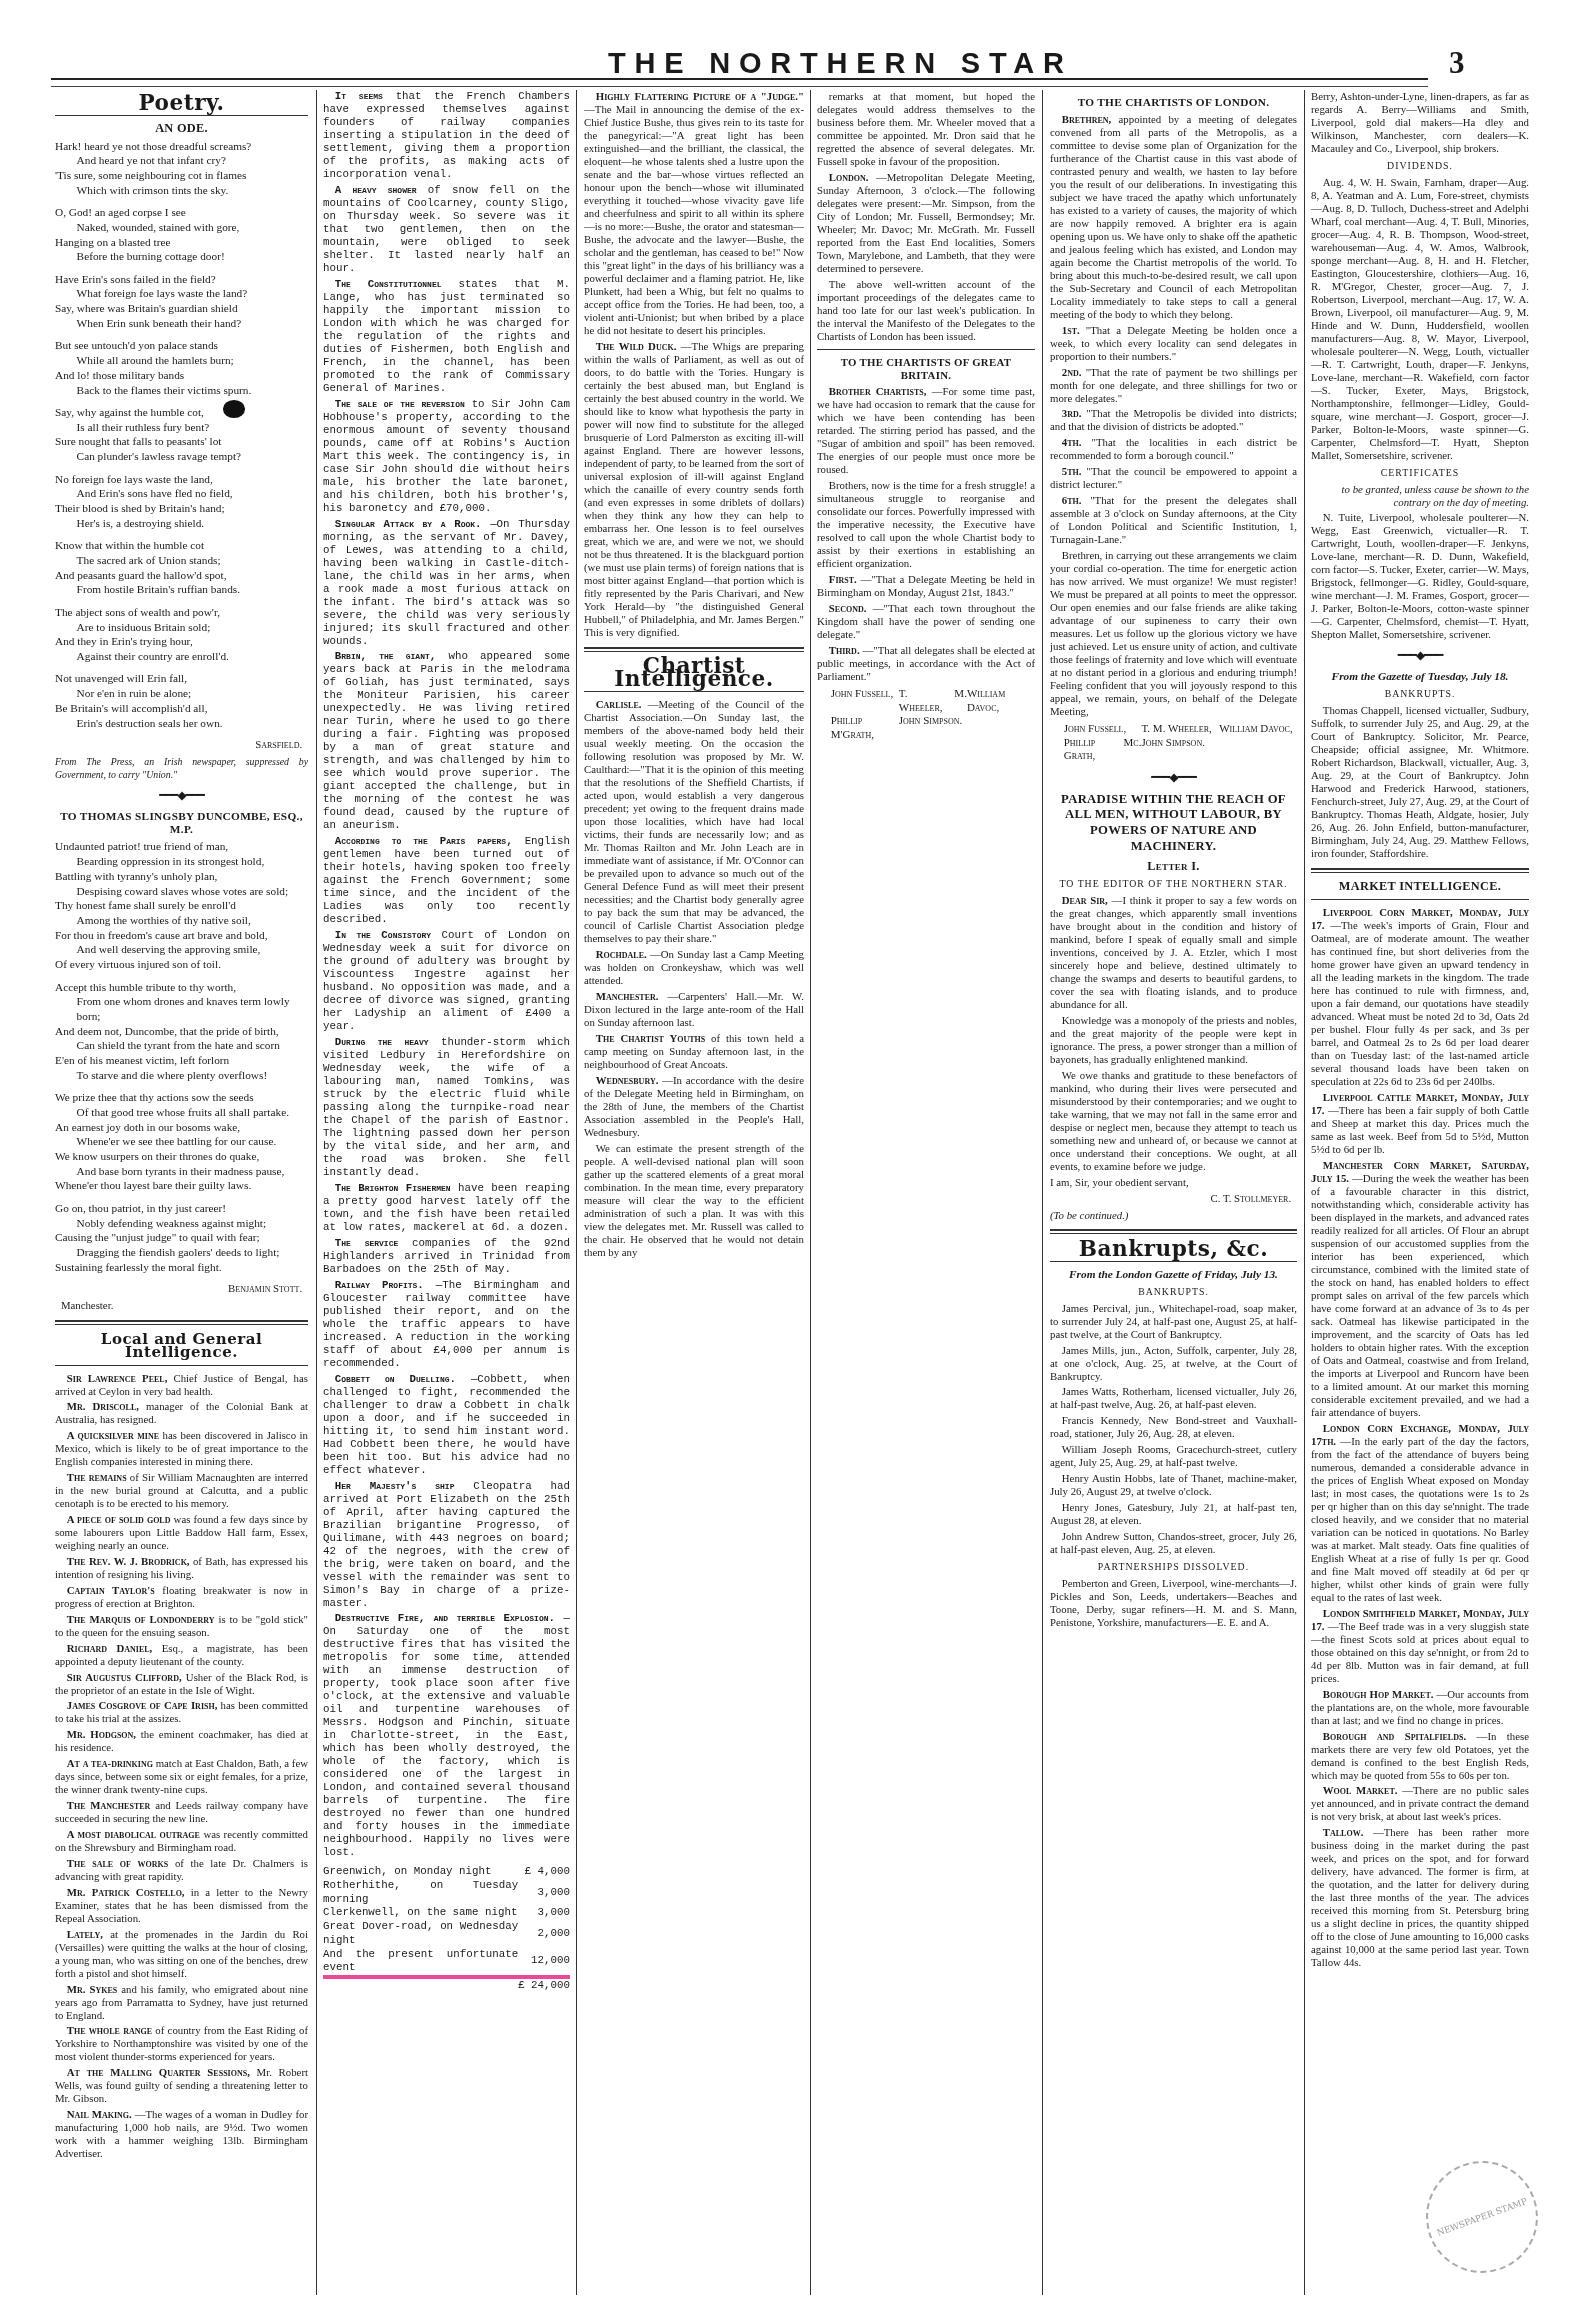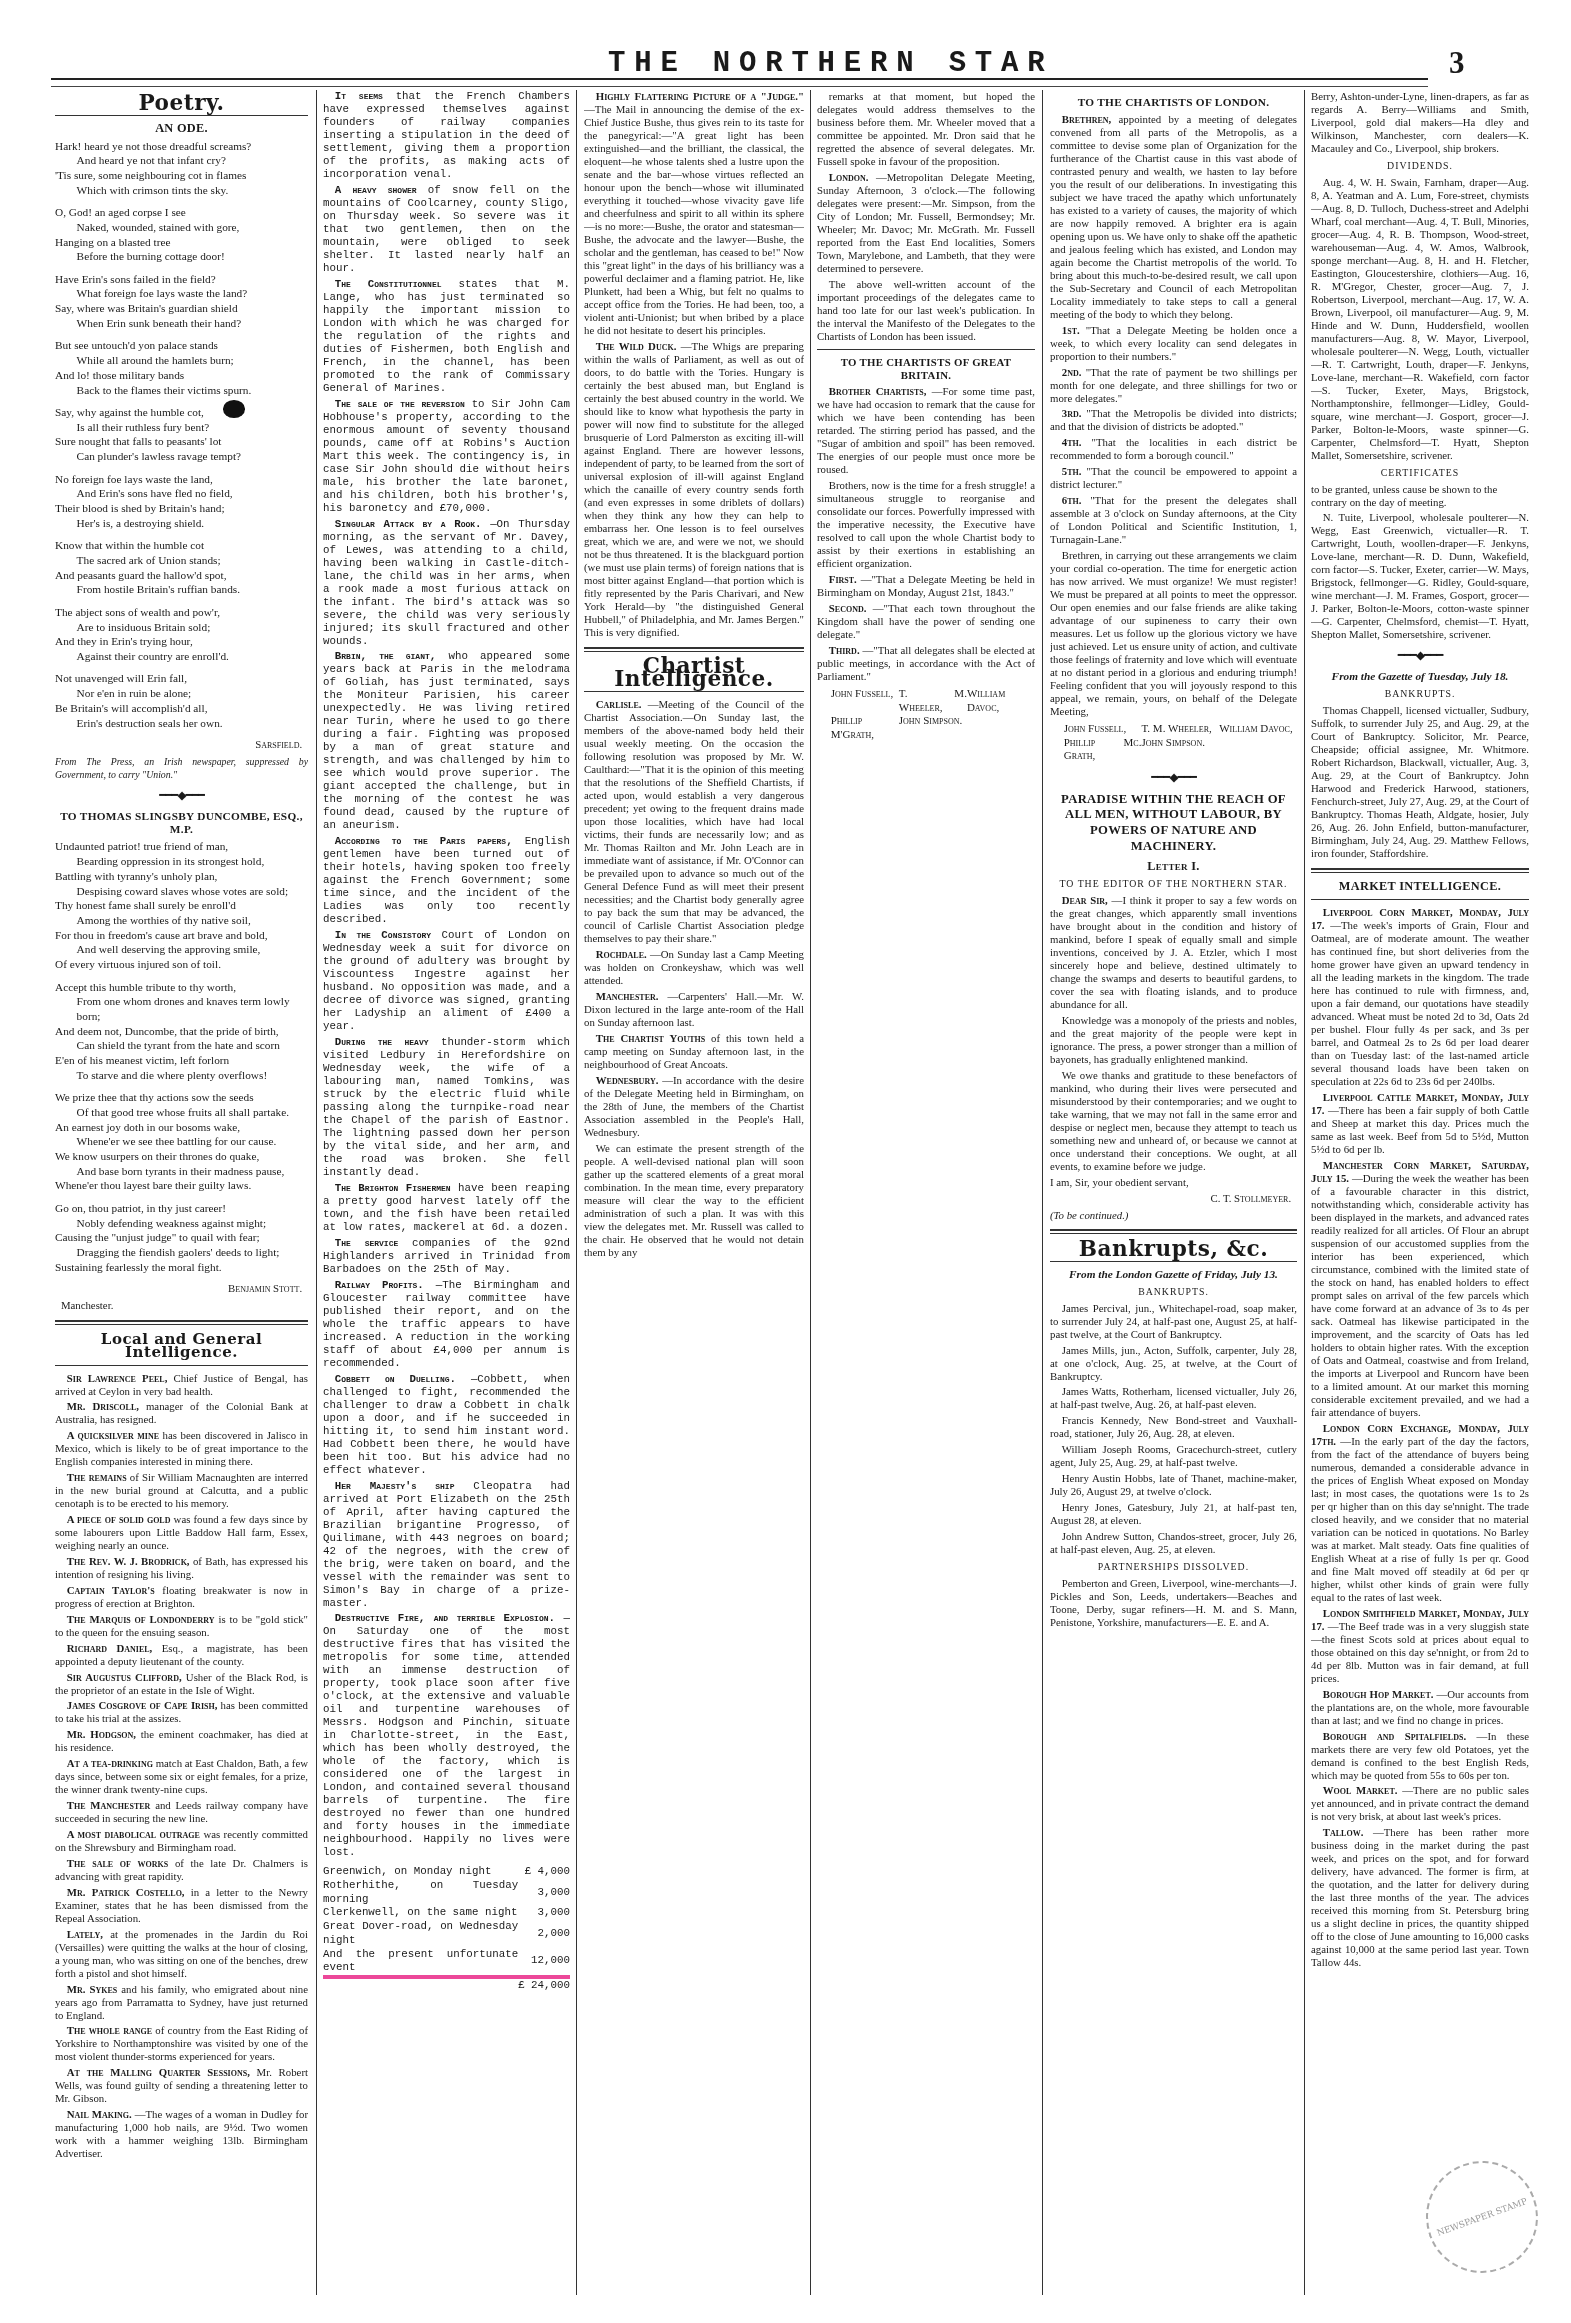--- a/index.html
+++ b/index.html
@@ -1,18 +1,18 @@
 <!DOCTYPE html>
 <html><head>
 <meta charset="utf-8">
 <style>
   html,body{margin:0;padding:0;background:#fff;}
   body{width:1571px;height:2324px;position:relative;overflow:hidden;font-family:"DejaVu Serif","Liberation Serif",serif;color:#1a1a1a;}
   .masthead{position:absolute;top:47px;left:0;width:1571px;height:29px;}
-  .masthead .title{position:absolute;left:608px;top:0;font-family:Liberation Mono, monospace;font-size:29px;letter-spacing:8.8px;font-weight:bold;}
+  .masthead .title{position:absolute;left:608px;top:0;font-family:Liberation Sans, sans-serif;font-size:29px;letter-spacing:8.8px;font-weight:bold;}
   .masthead .pagenum{position:absolute;left:1449px;top:-2px;font-size:31px;font-weight:bold;font-family:"Liberation Serif",serif;}
   .rule{position:absolute;top:78px;left:51px;width:1377px;height:5.9px;border-top:2.9px solid #222;border-bottom:1px solid #444;}
   .col{position:absolute;top:90px;font-family:"Liberation Serif",serif;font-size:10.8px;line-height:13px;text-align:justify;overflow:hidden;}
   .colrule{position:absolute;top:90px;width:0;border-left:1px solid #333;height:2205px;}
   .col p{margin:0 0 2.9px 0;text-indent:11.8px;}
   .col .blackletter{text-align:center;font-size:21.6px;font-weight:bold;margin:5.9px 0;font-family:"DejaVu Serif",serif;letter-spacing:0.5px;}
   .col .subhead{text-align:center;font-size:12.3px;font-weight:bold;margin:5.9px 0 3.9px;letter-spacing:0.3px;}
   .col .smallcaps{text-align:center;font-size:9.8px;letter-spacing:1px;margin:3.9px 0;font-family:Liberation Serif, serif;}
   .col .italichead{text-align:center;font-style:italic;font-weight:bold;font-size:11.3px;margin:3.9px 0;}
   .col .sig{text-align:right;font-variant:small-caps;margin:2px 5.9px 3.9px 0;}
@@ -319,21 +319,21 @@
     </div>
   <div class="smallcaps">PARTNERSHIPS DISSOLVED.</div>
   <p>Pemberton and Green, Liverpool, wine-merchants—J. Pickles and Son, Leeds, undertakers—Beaches and Toone, Derby, sugar refiners—H. M. and S. Mann, Penistone, Yorkshire, manufacturers—E. E. and A.</p>
 </div>
 
 <div class="col" id="col6" style="left:1311px;width:218px;height:2205px;">
   <p style="text-indent:0">Berry, Ashton-under-Lyne, linen-drapers, as far as regards A. Berry—Williams and Smith, Liverpool, gold dial makers—Ha dley and Wilkinson, Manchester, corn dealers—K. Macauley and Co., Liverpool, ship brokers.</p>
   <div class="smallcaps">DIVIDENDS.</div>
   <p>Aug. 4, W. H. Swain, Farnham, draper—Aug. 8, A. Yeatman and A. Lum, Fore-street, chymists—Aug. 8, D. Tulloch, Duchess-street and Adelphi Wharf, coal merchant—Aug. 4, T. Bull, Minories, grocer—Aug. 4, R. B. Thompson, Wood-street, warehouseman—Aug. 4, W. Amos, Walbrook, sponge merchant—Aug. 8, H. and H. Fletcher, Eastington, Gloucestershire, clothiers—Aug. 16, R. M'Gregor, Chester, grocer—Aug. 7, J. Robertson, Liverpool, merchant—Aug. 17, W. A. Brown, Liverpool, oil manufacturer—Aug. 9, M. Hinde and W. Dunn, Huddersfield, woollen manufacturers—Aug. 8, W. Mayor, Liverpool, wholesale poulterer—N. Wegg, Louth, victualler—R. T. Cartwright, Louth, draper—F. Jenkyns, Love-lane, merchant—R. Wakefield, corn factor—S. Tucker, Exeter, Mays, Brigstock, Northamptonshire, fellmonger—Lidley, Gould-square, wine merchant—J. Gosport, grocer—J. Parker, Bolton-le-Moors, waste spinner—G. Carpenter, Chelmsford—T. Hyatt, Shepton Mallet, Somersetshire, scrivener.</p>
   <div class="smallcaps">CERTIFICATES</div>
-  <p style="text-align:left;text-indent:0;">to be granted, unless cause be shown to the contrary on the day of meeting.</p>
+  <p style="text-align:right;text-indent:0;font-style:italic">to be granted, unless cause be shown to the contrary on the day of meeting.</p>
   <p>N. Tuite, Liverpool, wholesale poulterer—N. Wegg, East Greenwich, victualler—R. T. Cartwright, Louth, woollen-draper—F. Jenkyns, Love-lane, merchant—R. D. Dunn, Wakefield, corn factor—S. Tucker, Exeter, carrier—W. Mays, Brigstock, fellmonger—G. Ridley, Gould-square, wine merchant—J. M. Frames, Gosport, grocer—J. Parker, Bolton-le-Moors, cotton-waste spinner—G. Carpenter, Chelmsford, chemist—T. Hyatt, Shepton Mallet, Somersetshire, scrivener.</p>
   <div class="orn">━━━◆━━━</div>
   <div class="italichead">From the Gazette of Tuesday, July 18.</div>
   <div class="smallcaps">BANKRUPTS.</div>
   <p>Thomas Chappell, licensed victualler, Sudbury, Suffolk, to surrender July 25, and Aug. 29, at the Court of Bankruptcy. Solicitor, Mr. Pearce, Cheapside; official assignee, Mr. Whitmore. Robert Richardson, Blackwall, victualler, Aug. 3, Aug. 29, at the Court of Bankruptcy. John Harwood and Frederick Harwood, stationers, Fenchurch-street, July 27, Aug. 29, at the Court of Bankruptcy. Thomas Heath, Aldgate, hosier, July 26, Aug. 26. John Enfield, button-manufacturer, Birmingham, July 24, Aug. 29. Matthew Fellows, iron founder, Staffordshire.</p>
   <div class="hr2"></div>
   <div class="subhead">MARKET INTELLIGENCE.</div>
   <div class="hr"></div>
   <div id="col6-markets">
       <p><span class="lead">Liverpool Corn Market, Monday, July 17.</span> <span>—The week's imports of Grain, Flour and Oatmeal, are of moderate amount. The weather has continued fine, but short deliveries from the home grower have given an upward tendency in all the leading markets in the kingdom. The trade here has continued to rule with firmness, and, upon a fair demand, our quotations have steadily advanced. Wheat must be noted 2d to 3d, Oats 2d per bushel. Flour fully 4s per sack, and 3s per barrel, and Oatmeal 2s to 2s 6d per load dearer than on Tuesday last: of the last-named article several thousand loads have been taken on speculation at 22s 6d to 23s 6d per 240lbs.</span></p>

